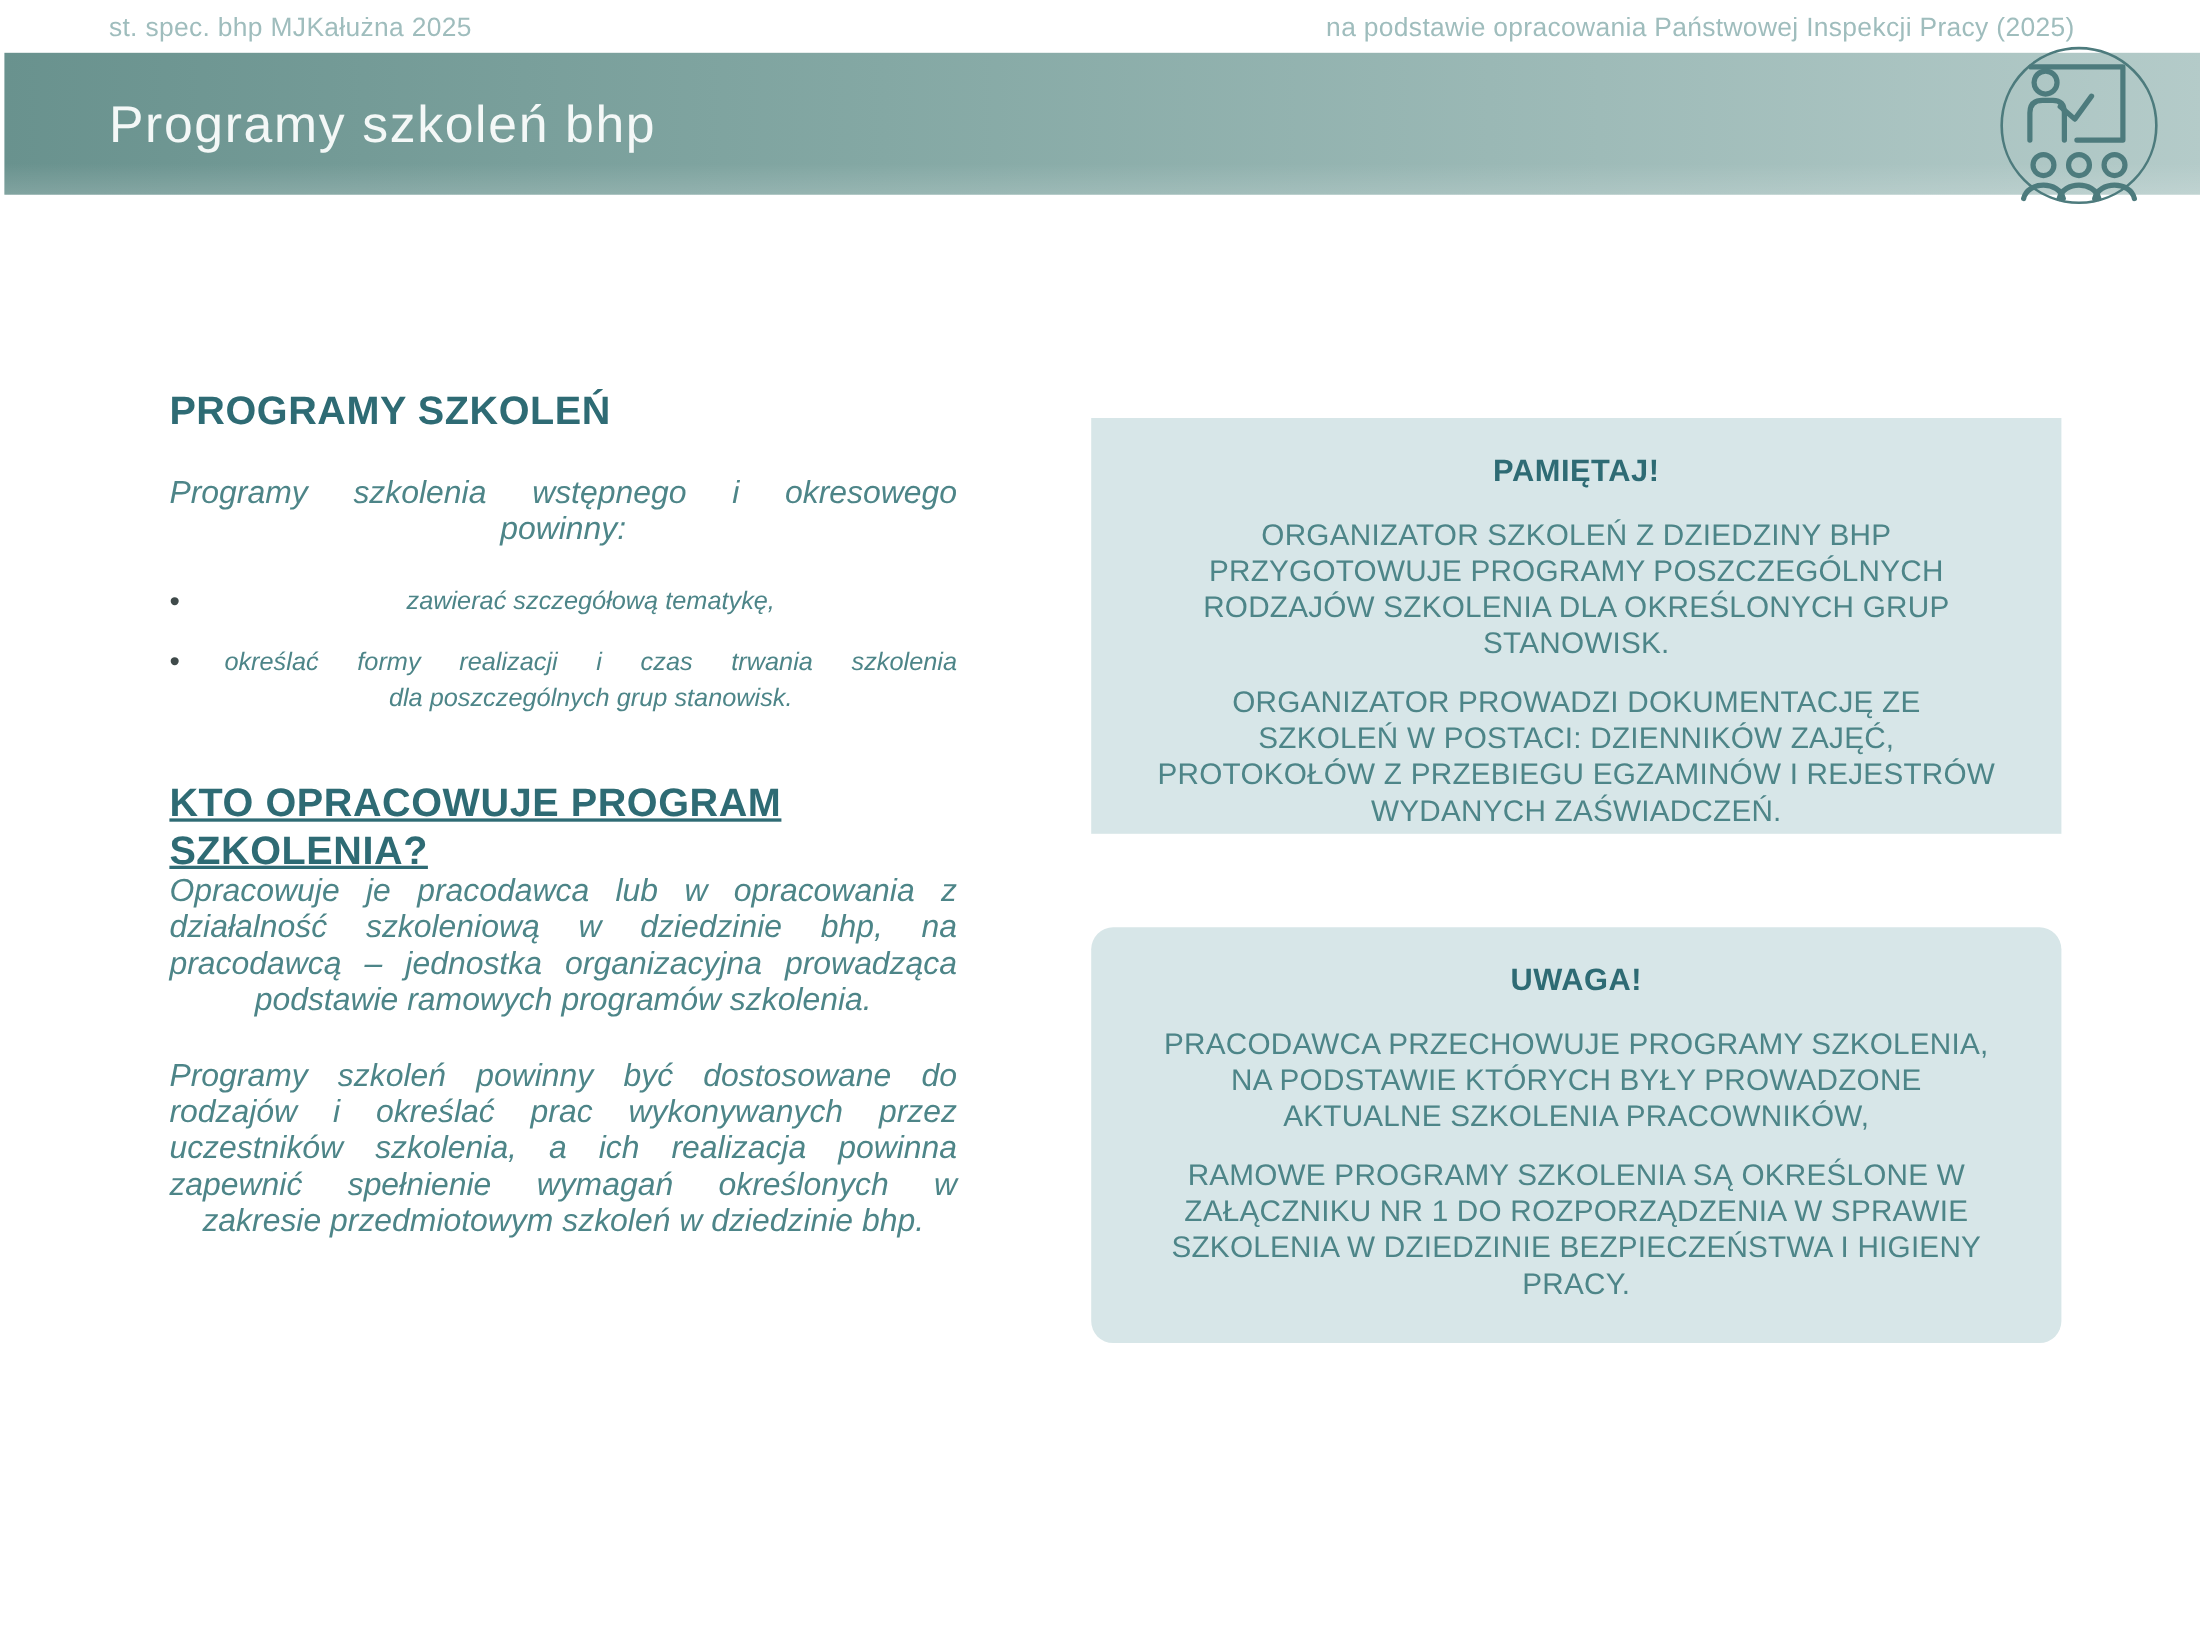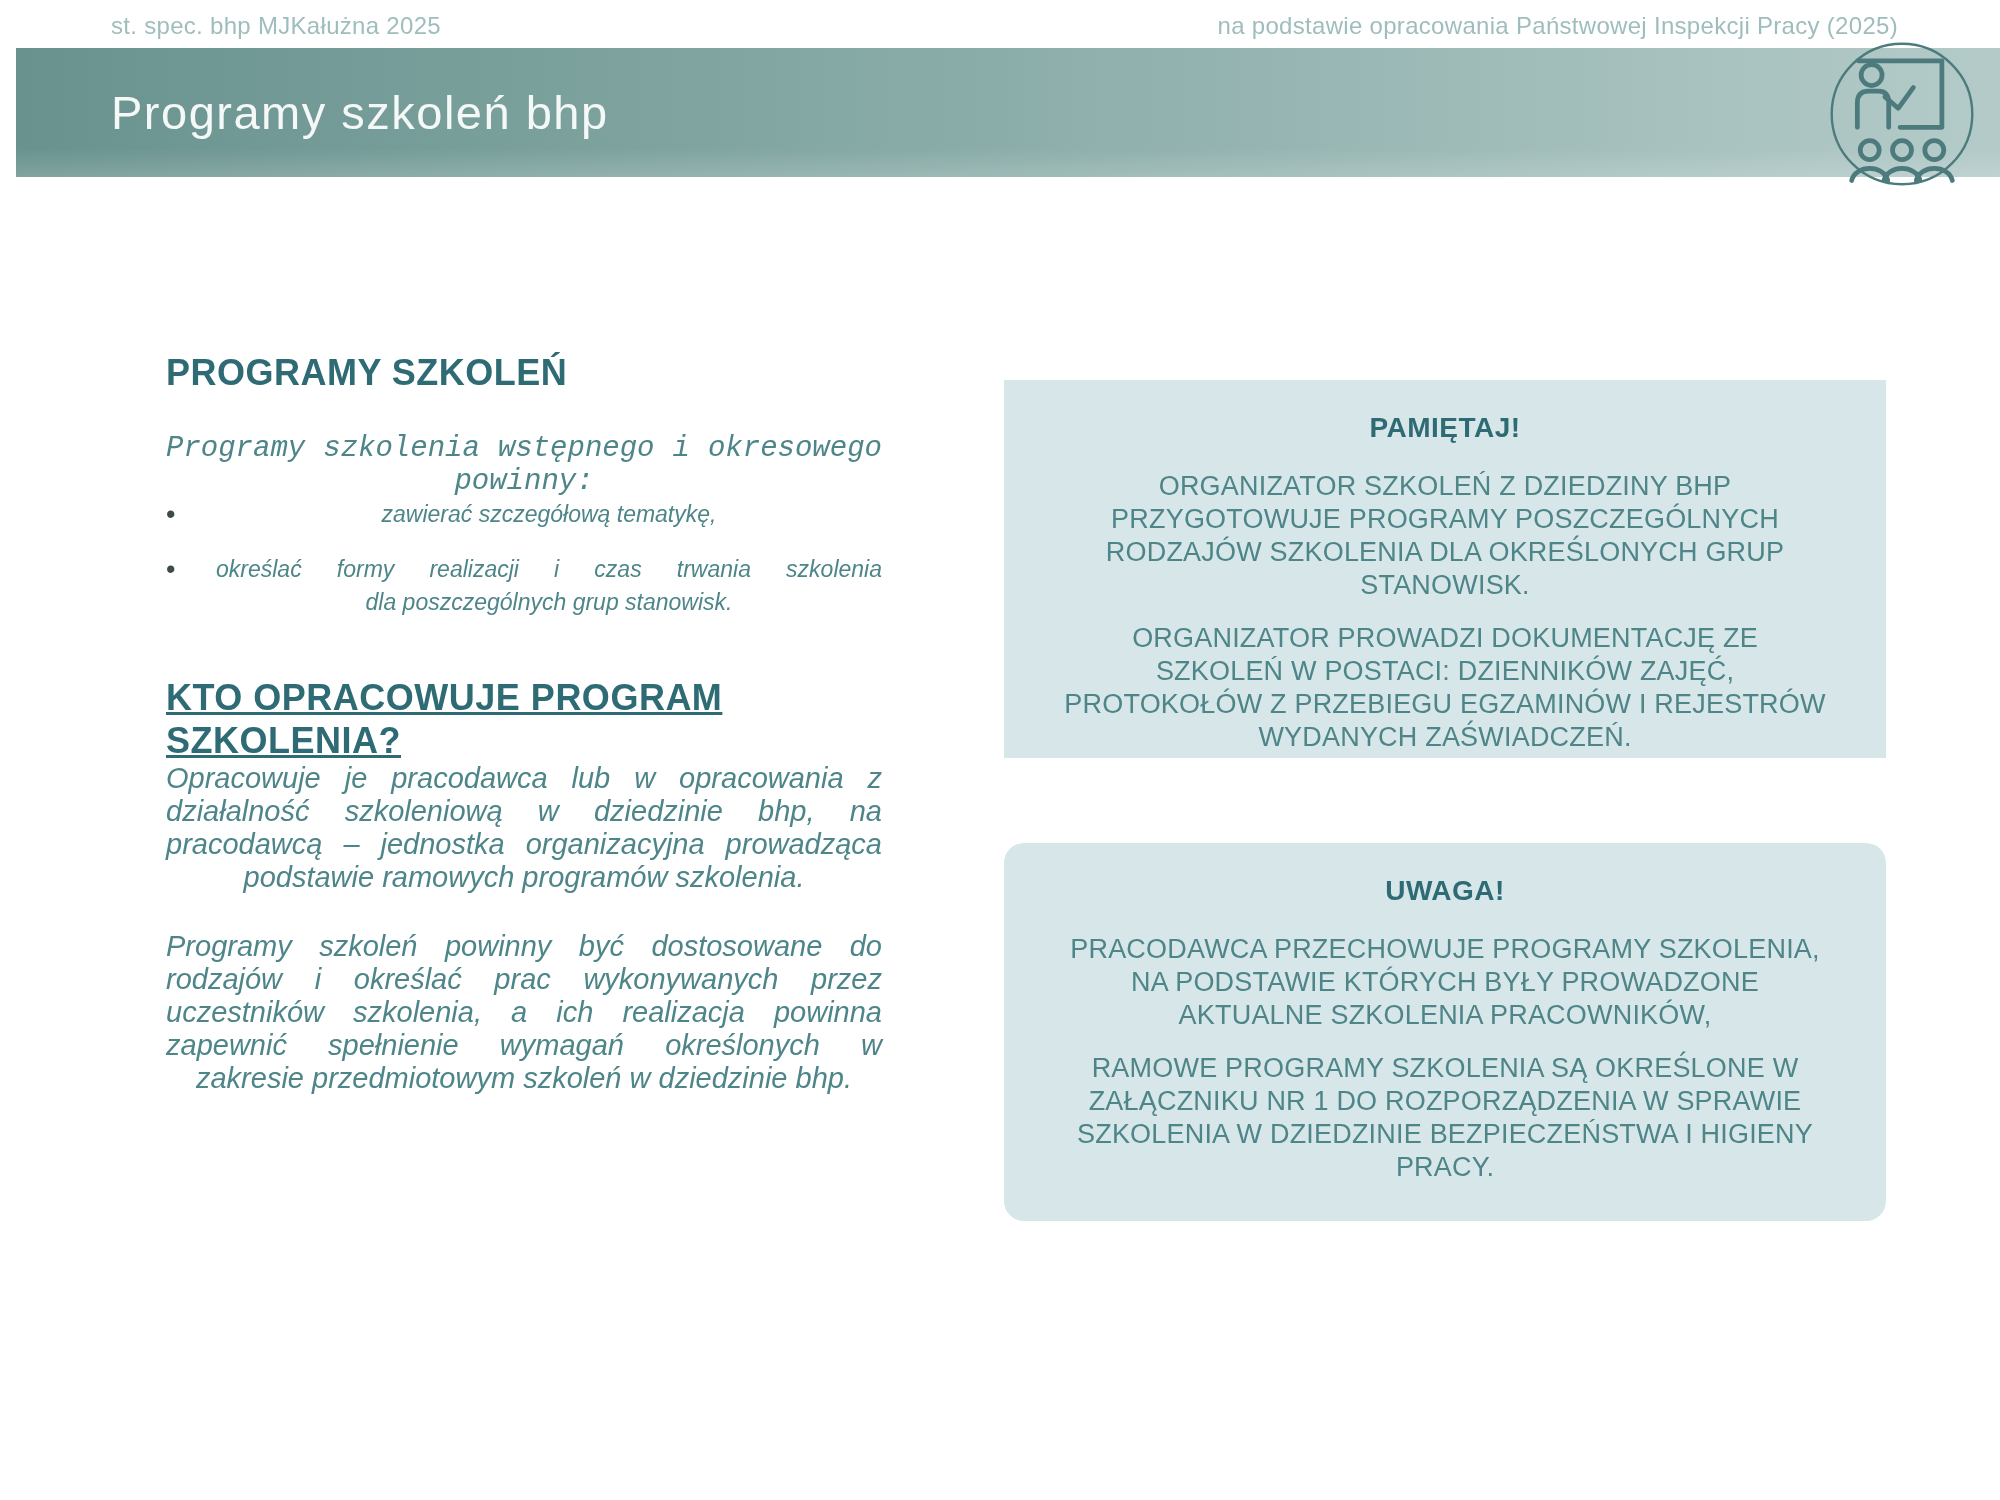--- a/index.html
+++ b/index.html
@@ -10,42 +10,42 @@
     --body_teal:#4d8588;
     --callout_bg:#d7e6e8;
     --meta_text:#9fbdbd;
     --icon_stroke:#4d7b7d;
     --title_text:#f4f8f7;
     --bullet_dot:#3f4a4a;
   }
   *{margin:0;padding:0;box-sizing:border-box;}
   html,body{width:2000px;height:1500px;background:#ffffff;overflow:hidden;
     font-family:"Liberation Sans","DejaVu Sans",sans-serif;}
-  .page{position:absolute;left:16px;top:0;width:1907px;height:1500px;background:#ffffff;}
+  .page{position:absolute;left:4px;top:0;width:1907px;height:1500px;background:#ffffff;}
 
   .meta{position:absolute;top:12px;font-size:24px;color:var(--meta_text);letter-spacing:0.3px;}
   .meta-left{left:95px;}
   .meta-right{right:25px;text-align:right;}
 
   .band{position:absolute;left:0;top:48px;width:2000px;height:129px;
     background:linear-gradient(90deg,var(--band_start) 0%,var(--band_mid) 40%,var(--band_end) 100%);}
   .band::after{content:"";position:absolute;left:0;top:0;width:100%;height:100%;
     background:linear-gradient(to bottom,rgba(255,255,255,0) 78%,rgba(255,255,255,0.16) 100%);}
   .band-title{position:absolute;left:95px;top:0;height:129px;display:flex;align-items:center;
     font-size:47px;font-weight:400;color:var(--title_text);letter-spacing:1.5px;z-index:2;}
 
   .trainer-icon{position:absolute;left:1810px;top:38px;width:152px;height:152px;z-index:3;}
 
   .leftcol{position:absolute;left:150px;top:352px;width:716px;color:var(--body_teal);}
   .sec-heading{font-size:36px;font-weight:700;line-height:1.18;color:var(--accent_dark);
     letter-spacing:0.5px;white-space:pre-line;}
   .sec-heading.first{margin-bottom:38px;}
   .sec-heading.second{margin-top:12px;text-decoration:underline;}
   .para{font-size:29px;line-height:33px;font-style:italic;color:var(--body_teal);}
-  .para.intro{font-family:Liberation Mono, monospace;}
+  .para.intro{margin-bottom:32px;}
   .para.block{margin-bottom:36px;}
   .jline{text-align:justify;text-align-last:justify;}
   .lline{text-align:center;}
   ul.bullets{list-style:none;margin:0 0 58px 0;padding:0;}
   ul.bullets li{display:flex;margin-bottom:22px;}
   .dot{width:50px;flex:0 0 50px;font-style:normal;color:var(--bullet_dot);font-size:27px;line-height:33px;}
   .btext{flex:1;font-size:23px;line-height:33px;font-style:italic;color:var(--body_teal);}
 
   .callout{position:absolute;left:988px;width:882px;height:378px;background:var(--callout_bg);
     padding:32px 55px 0 55px;text-align:center;color:var(--body_teal);}

